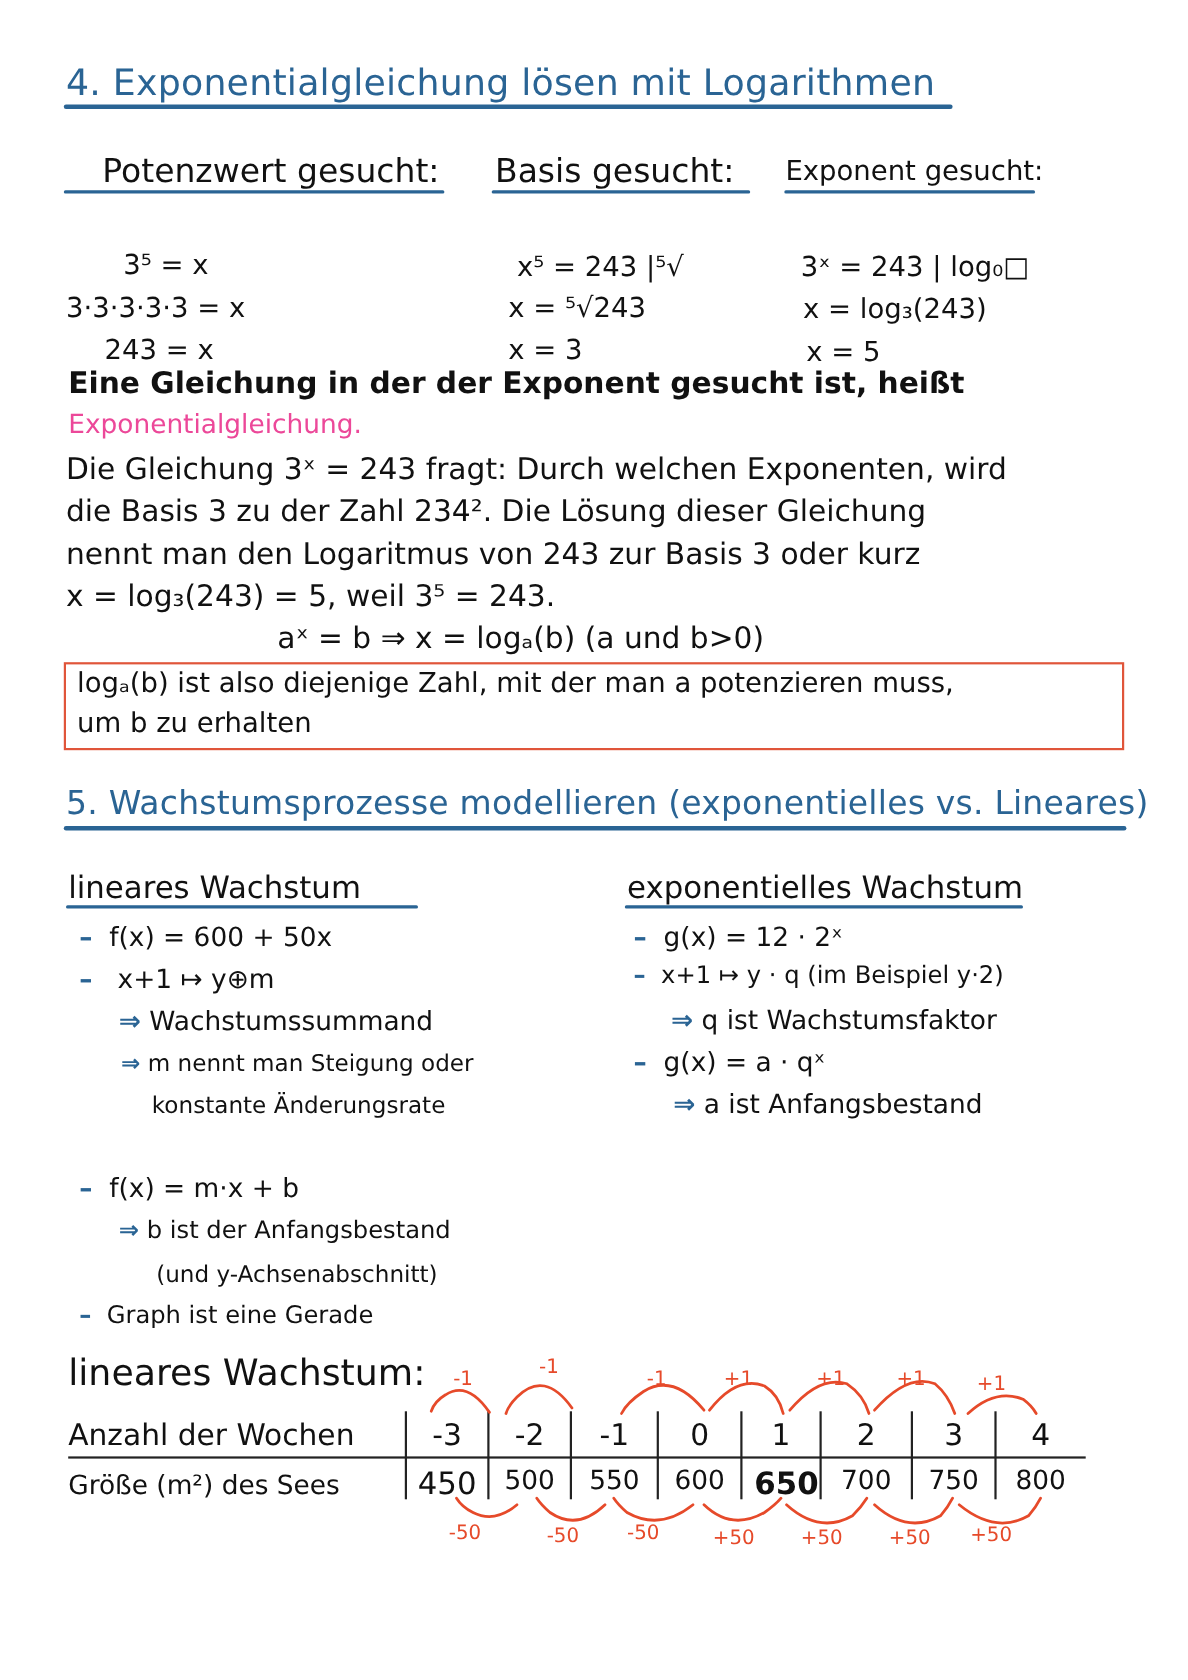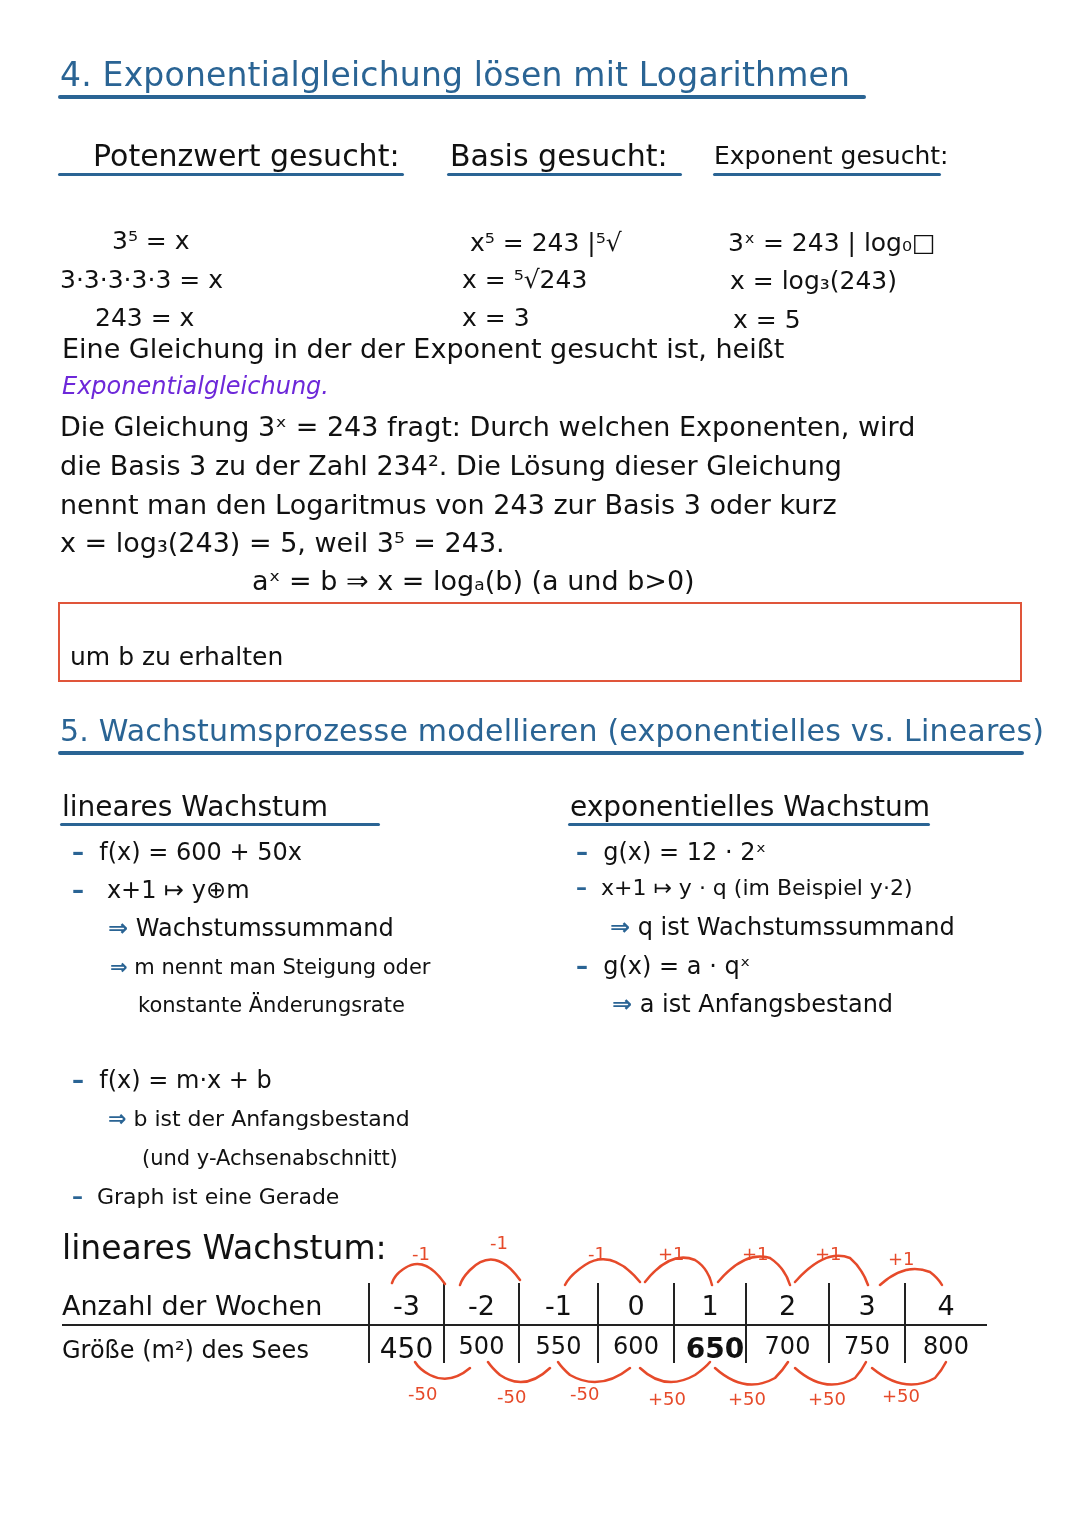--- a/index.html
+++ b/index.html
@@ -4,21 +4,21 @@
 <style>
   html, body { margin:0; padding:0; background:#ffffff; }
   body { width:1080px; height:1527px; position:relative; overflow:hidden;
          font-family:"DejaVu Sans", sans-serif; color:#111; }
   .abs { position:absolute; white-space:nowrap; }
   .h-title { color:#2a6494; font-size:33px; letter-spacing:0.2px; }
   .uline { position:absolute; height:4px; background:#2a6494; border-radius:2px; }
   .colhead { font-size:30px; color:#111; }
   .eq { font-size:25px;margin-top:48px; }
   .body-text { font-size:27px; line-height:38px; }
-  .blue-text { color:#6d28d9;font-style:italic; }
+  .blue-text { color:#ec4899; }
   .redbox { position:absolute; border:2px solid #e0553a; }
   .item { font-size:24px;text-align:center; }
   .dash { color:#2a6494; font-weight:bold; }
   .arrow { color:#2a6494; font-weight:bold; }
   .red { color:#e64a2a; }
   .table-line-h { position:absolute; height:2px; background:#222; }
   .table-line-v { position:absolute; width:2px; background:#222; }
   .cell { position:absolute; text-align:center; font-size:27px; }
   .small-label { font-size:18px; }
 </style>
@@ -39,29 +39,30 @@
 <div class="abs eq" style="left:470px;top:180px;">x⁵ = 243  |⁵√</div>
 <div class="abs eq" style="left:462px;top:217px;">x = ⁵√243</div>
 <div class="abs eq" style="left:462px;top:255px;">x = 3</div>
 
 <div class="abs colhead" style="left:714px;top:141px;font-size:25px;">Exponent gesucht:</div>
 <div class="uline" style="left:713px;top:173px;width:228px;height:3px;"></div>
 <div class="abs eq" style="left:728px;top:180px;">3ˣ = 243 | log₀□</div>
 <div class="abs eq" style="left:730px;top:218px;">x = log₃(243)</div>
 <div class="abs eq" style="left:733px;top:257px;">x = 5</div>
 
-<div class="abs body-text" style="left:62px;top:330px;">Eine Gleichung in der der Exponent gesucht ist, heißt</div>
+<div class="abs body-text" style="left:62px;top:330px;font-weight:bold;">Eine Gleichung in der der Exponent gesucht ist, heißt</div>
 <div class="abs body-text blue-text" style="left:62px;top:367px;font-size:24px;">Exponentialgleichung.</div>
 <div class="abs body-text" style="left:60px;top:408px;">Die Gleichung 3ˣ = 243 fragt: Durch welchen Exponenten, wird</div>
 <div class="abs body-text" style="left:60px;top:447px;">die Basis 3 zu der Zahl 234². Die Lösung dieser Gleichung</div>
 <div class="abs body-text" style="left:60px;top:486px;">nennt man den Logaritmus von 243 zur Basis 3 oder kurz</div>
 <div class="abs body-text" style="left:60px;top:524px;">x = log₃(243) = 5, weil 3⁵ = 243.</div>
 <div class="abs body-text" style="left:252px;top:562px;">aˣ = b ⇒ x = logₐ(b)  (a und b&gt;0)</div>
 
 <div class="redbox" style="left:58px;top:602px;width:960px;height:76px;">
+  <div class="abs" style="left:10px;top:2px;font-size:25px;">logₐ(b) ist also diejenige Zahl, mit der man a potenzieren muss,</div>
   <div class="abs" style="left:10px;top:38px;font-size:25px;">um b zu erhalten</div>
 </div>
 
 <div class="abs h-title" style="left:60px;top:713px;font-size:30px;">5. Wachstumsprozesse modellieren (exponentielles vs. Lineares)</div>
 <div class="uline" style="left:58px;top:751px;width:966px;"></div>
 
 <div class="abs colhead" style="left:62px;top:790px;font-size:28px;text-align:right;">lineares Wachstum</div>
 <div class="uline" style="left:60px;top:823px;width:320px;height:3px;"></div>
 
 <div class="abs item" style="left:72px;top:838px;"><span class="dash">–</span>&nbsp; <span>f(x) = 600 + 50x</span></div>
@@ -73,21 +74,21 @@
 <div class="abs item" style="left:72px;top:1066px;"><span class="dash">–</span>&nbsp; <span>f(x) = m·x + b</span></div>
 <div class="abs item" style="left:108px;top:1106px;font-size:22px;"><span class="arrow">⇒</span> <span>b ist der Anfangsbestand</span></div>
 <div class="abs item" style="left:142px;top:1146px;font-size:21px;">(und y-Achsenabschnitt)</div>
 <div class="abs item" style="left:72px;top:1184px;font-size:22px;"><span class="dash">–</span>&nbsp; <span>Graph ist eine Gerade</span></div>
 
 <div class="abs colhead" style="left:570px;top:790px;font-size:28px;">exponentielles Wachstum</div>
 <div class="uline" style="left:568px;top:823px;width:362px;height:3px;"></div>
 
 <div class="abs item" style="left:576px;top:838px;"><span class="dash">–</span>&nbsp; <span>g(x) = 12 · 2ˣ</span></div>
 <div class="abs item" style="left:576px;top:875px;font-size:22px;"><span class="dash">–</span>&nbsp; <span>x+1 ↦ y · q (im Beispiel y·2)</span></div>
-<div class="abs item" style="left:610px;top:913px;"><span class="arrow">⇒</span> <span>q ist Wachstumssummand</span></div>
+<div class="abs item" style="left:610px;top:913px;"><span class="arrow">⇒</span> <span>q ist Wachstumsfaktor</span></div>
 <div class="abs item" style="left:576px;top:952px;"><span class="dash">–</span>&nbsp; <span>g(x) = a · qˣ</span></div>
 <div class="abs item" style="left:612px;top:990px;"><span class="arrow">⇒</span> <span>a ist Anfangsbestand</span></div>
 
 <div class="abs" style="left:62px;top:1228px;font-size:33px;">lineares Wachstum:</div>
 
 <div class="abs" style="left:62px;top:1290px;font-size:27px;">Anzahl der Wochen</div>
 <div class="abs" style="left:62px;top:1336px;font-size:24px;">Größe (m²) des Sees</div>
 
 <div class="table-line-h" style="left:62px;top:1324px;width:925px;"></div>
 <div class="table-line-v" style="left:368px;top:1283px;height:80px;"></div>

